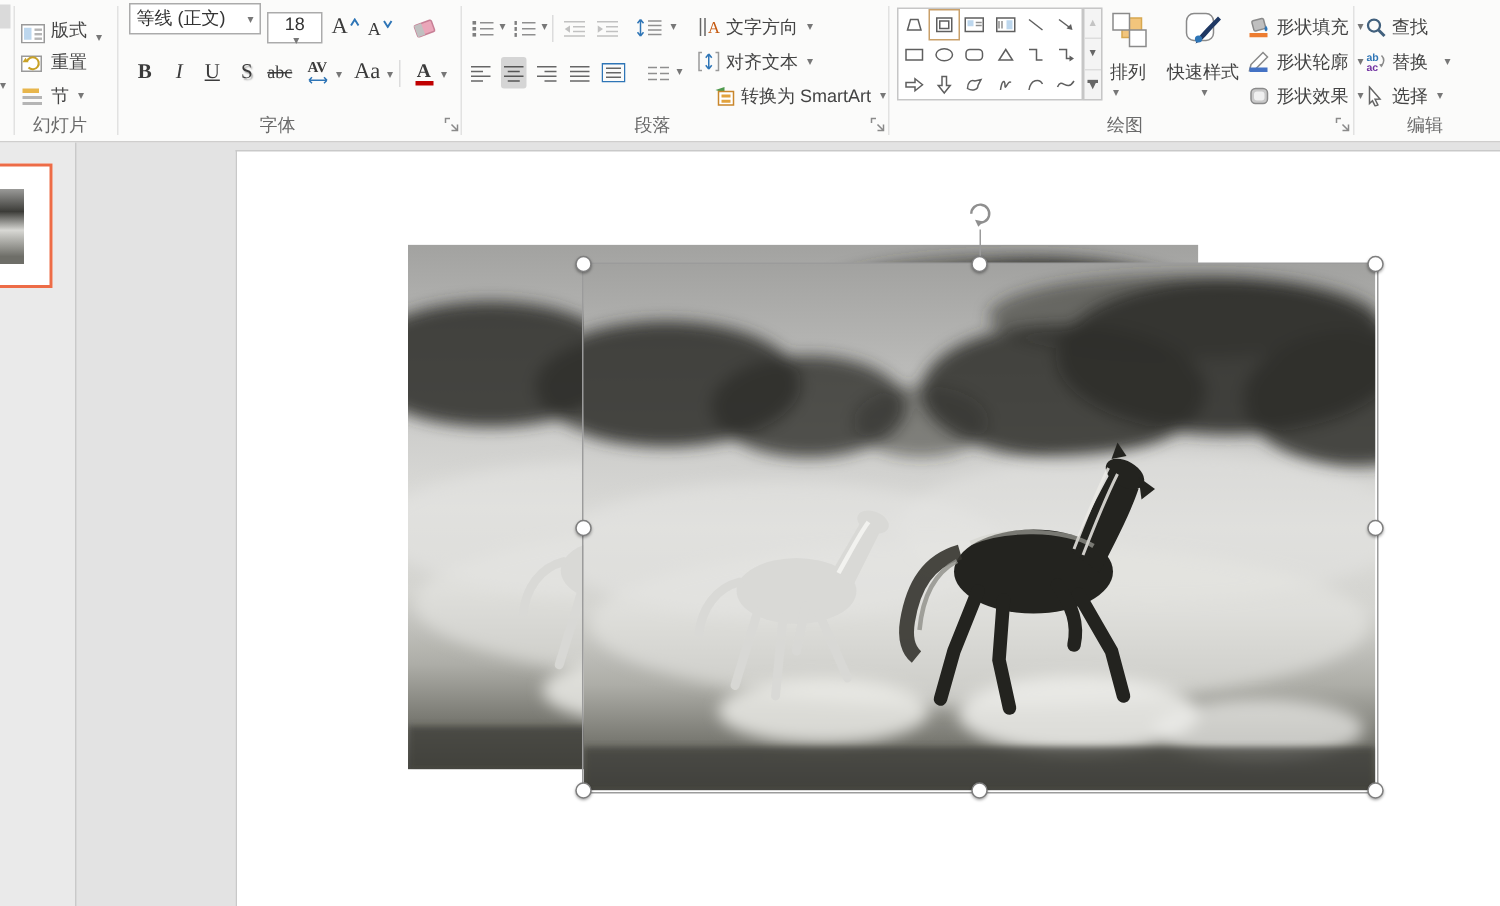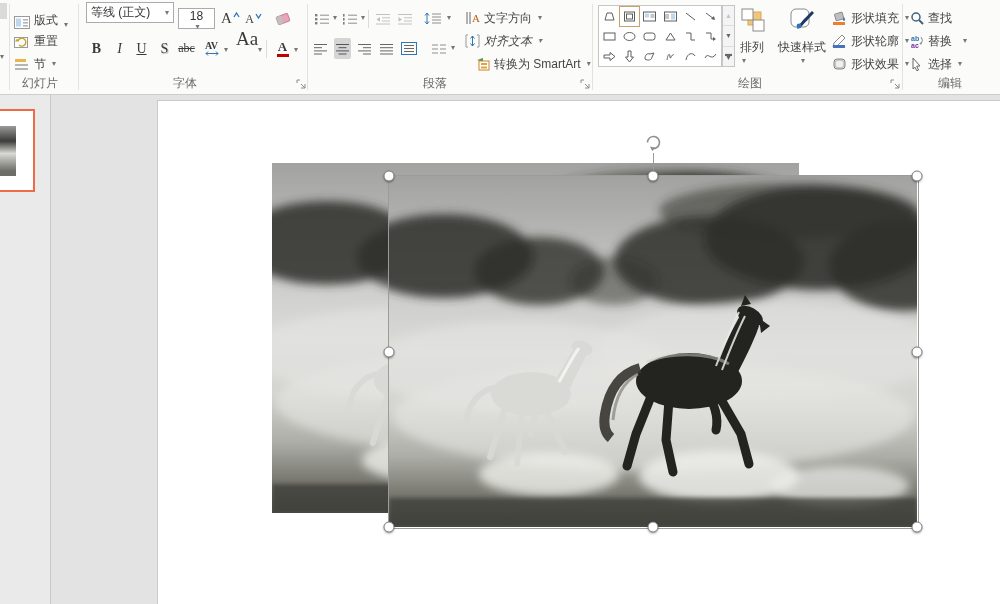--- a/index.html
+++ b/index.html
@@ -217,21 +217,21 @@
     <div class="fbtn serif" style="position:absolute;left:178px;top:38px;font-size:12px;text-decoration:line-through;">
         <span>abc</span>
       </div>
     <div class="fbtn" style="position:absolute;left:203px;top:38px;flex-direction:column;line-height:1;">
       <span class="serif" style="font-size:10px;font-weight:bold;">AV</span>
       <svg width="14" height="5">
           <path d="M1,2.5 H13 M1,2.5 l2,-2 M1,2.5 l2,2 M13,2.5 l-2,-2 M13,2.5 l-2,2" stroke="#2e75b6" fill="none"></path>
         </svg>
     </div>
     <span class="caret" style="position:absolute;left:222px;top:46px;">▾</span>
-    <div class="fbtn serif" style="position:absolute;left:236px;top:28px;font-size:19px;">
+    <div class="fbtn serif" style="position:absolute;left:236px;top:38px;font-size:15px;">
         <span>Aa</span>
       </div>
     <span class="caret" style="position:absolute;left:256px;top:46px;">▾</span>
     <div style="position:absolute;left:266px;top:40px;width:1px;height:18px;background:#dcdcdc;"></div>
     <div class="fbtn" style="position:absolute;left:274px;top:38px;flex-direction:column;line-height:1;">
       <span class="serif" style="font-size:13px;font-weight:bold;">A</span>
       <div style="width:12px;height:3px;background:#c00000;margin-top:1px;"></div>
     </div>
     <span class="caret" style="position:absolute;left:292px;top:46px;">▾</span>
     <div class="glabel" style="left:140px;width:90px;">字体</div>
@@ -376,21 +376,21 @@
       <svg width="15" height="14">
           <g stroke="#666">
             <line x1="2" y1="1" x2="2" y2="13"></line>
             <line x1="5" y1="1" x2="5" y2="13"></line>
           </g>
           <text x="7" y="11" font-size="11" fill="#c55a11" font-family="Liberation Serif,serif">A</text>
         </svg>
       <span>文字方向</span>
       <span class="caret">▾</span>
     </div>
-    <div class="row" style="left:465px;top:30px;font-style:italic;">
+    <div class="row" style="left:465px;top:30px;">
       <svg width="15" height="14">
           <path d="M3,1 H1 V13 H3 M12,1 H14 V13 H12" fill="none" stroke="#9a9a9a"></path>
           <path d="M7.5,2 L7.5,12 M7.5,2 l-2,2.5 M7.5,2 l2,2.5 M7.5,12 l-2,-2.5 M7.5,12 l2,-2.5" stroke="#2e75b6" fill="none"></path>
         </svg>
       <span>对齐文本</span>
       <span class="caret">▾</span>
     </div>
     <div class="row" style="left:475px;top:53px;text-align:center;">
       <svg width="15" height="14">
           <path d="M2,3 L8,1 L8,5 Z" fill="#4e9a4e"></path>

